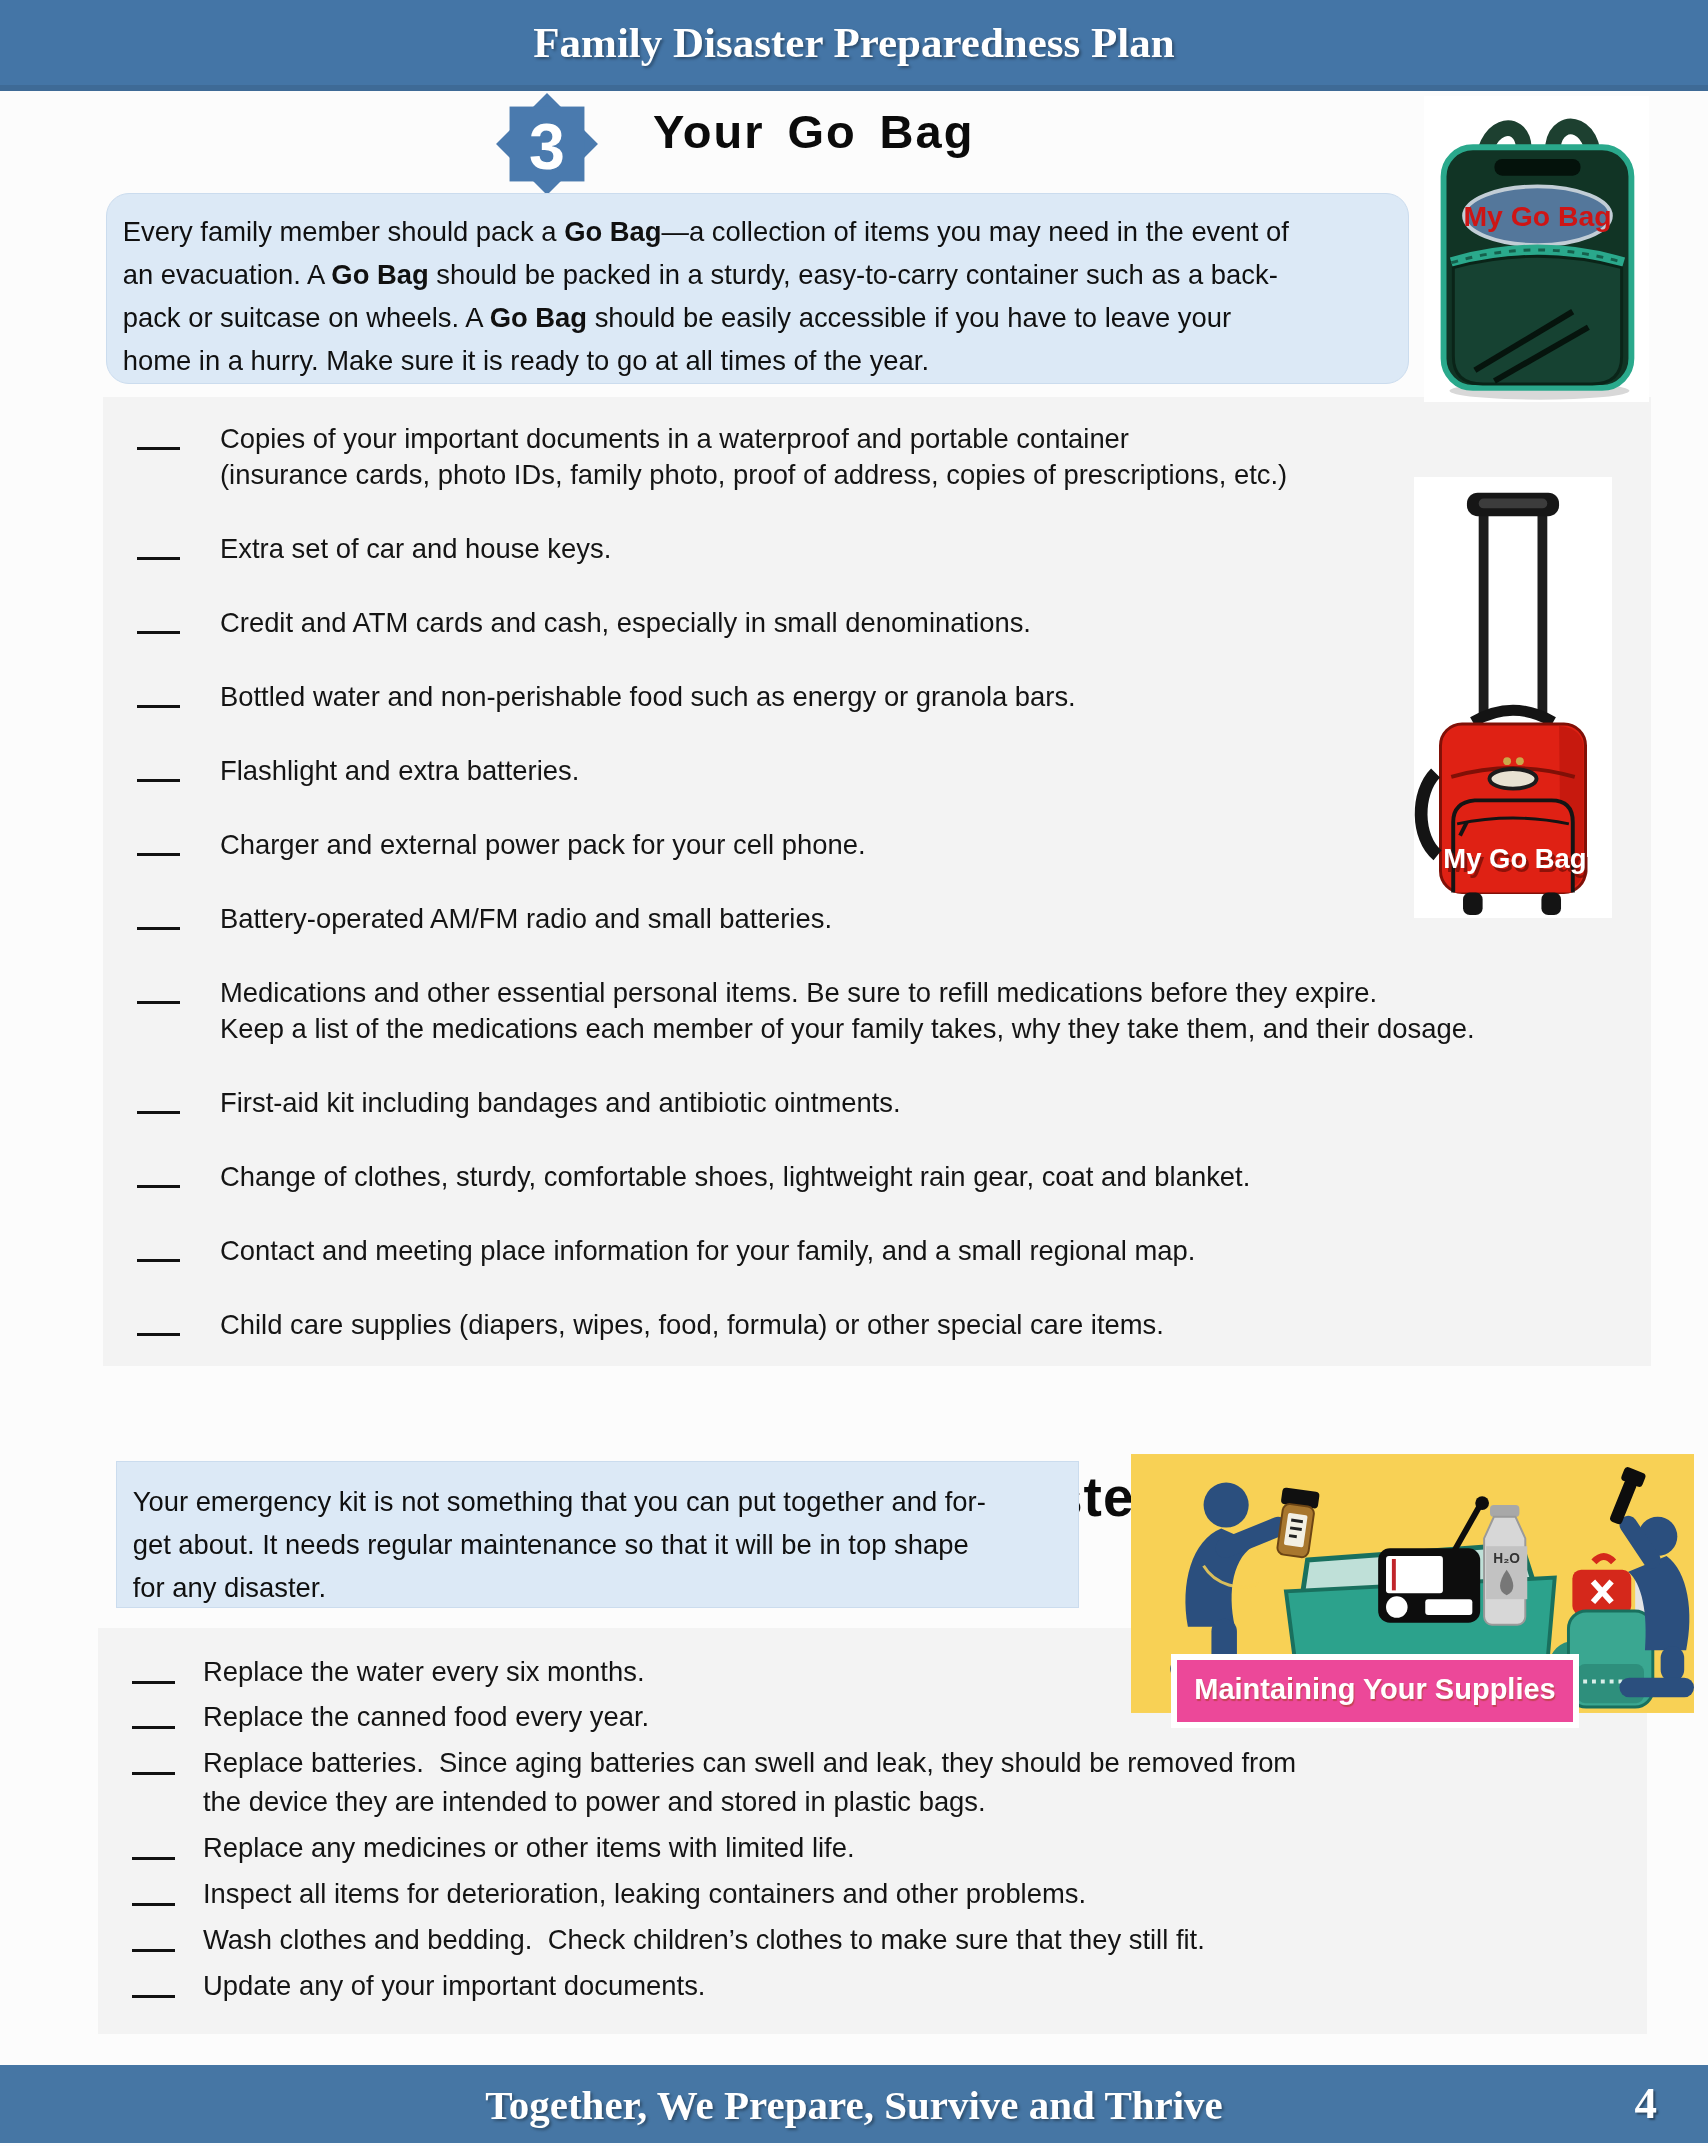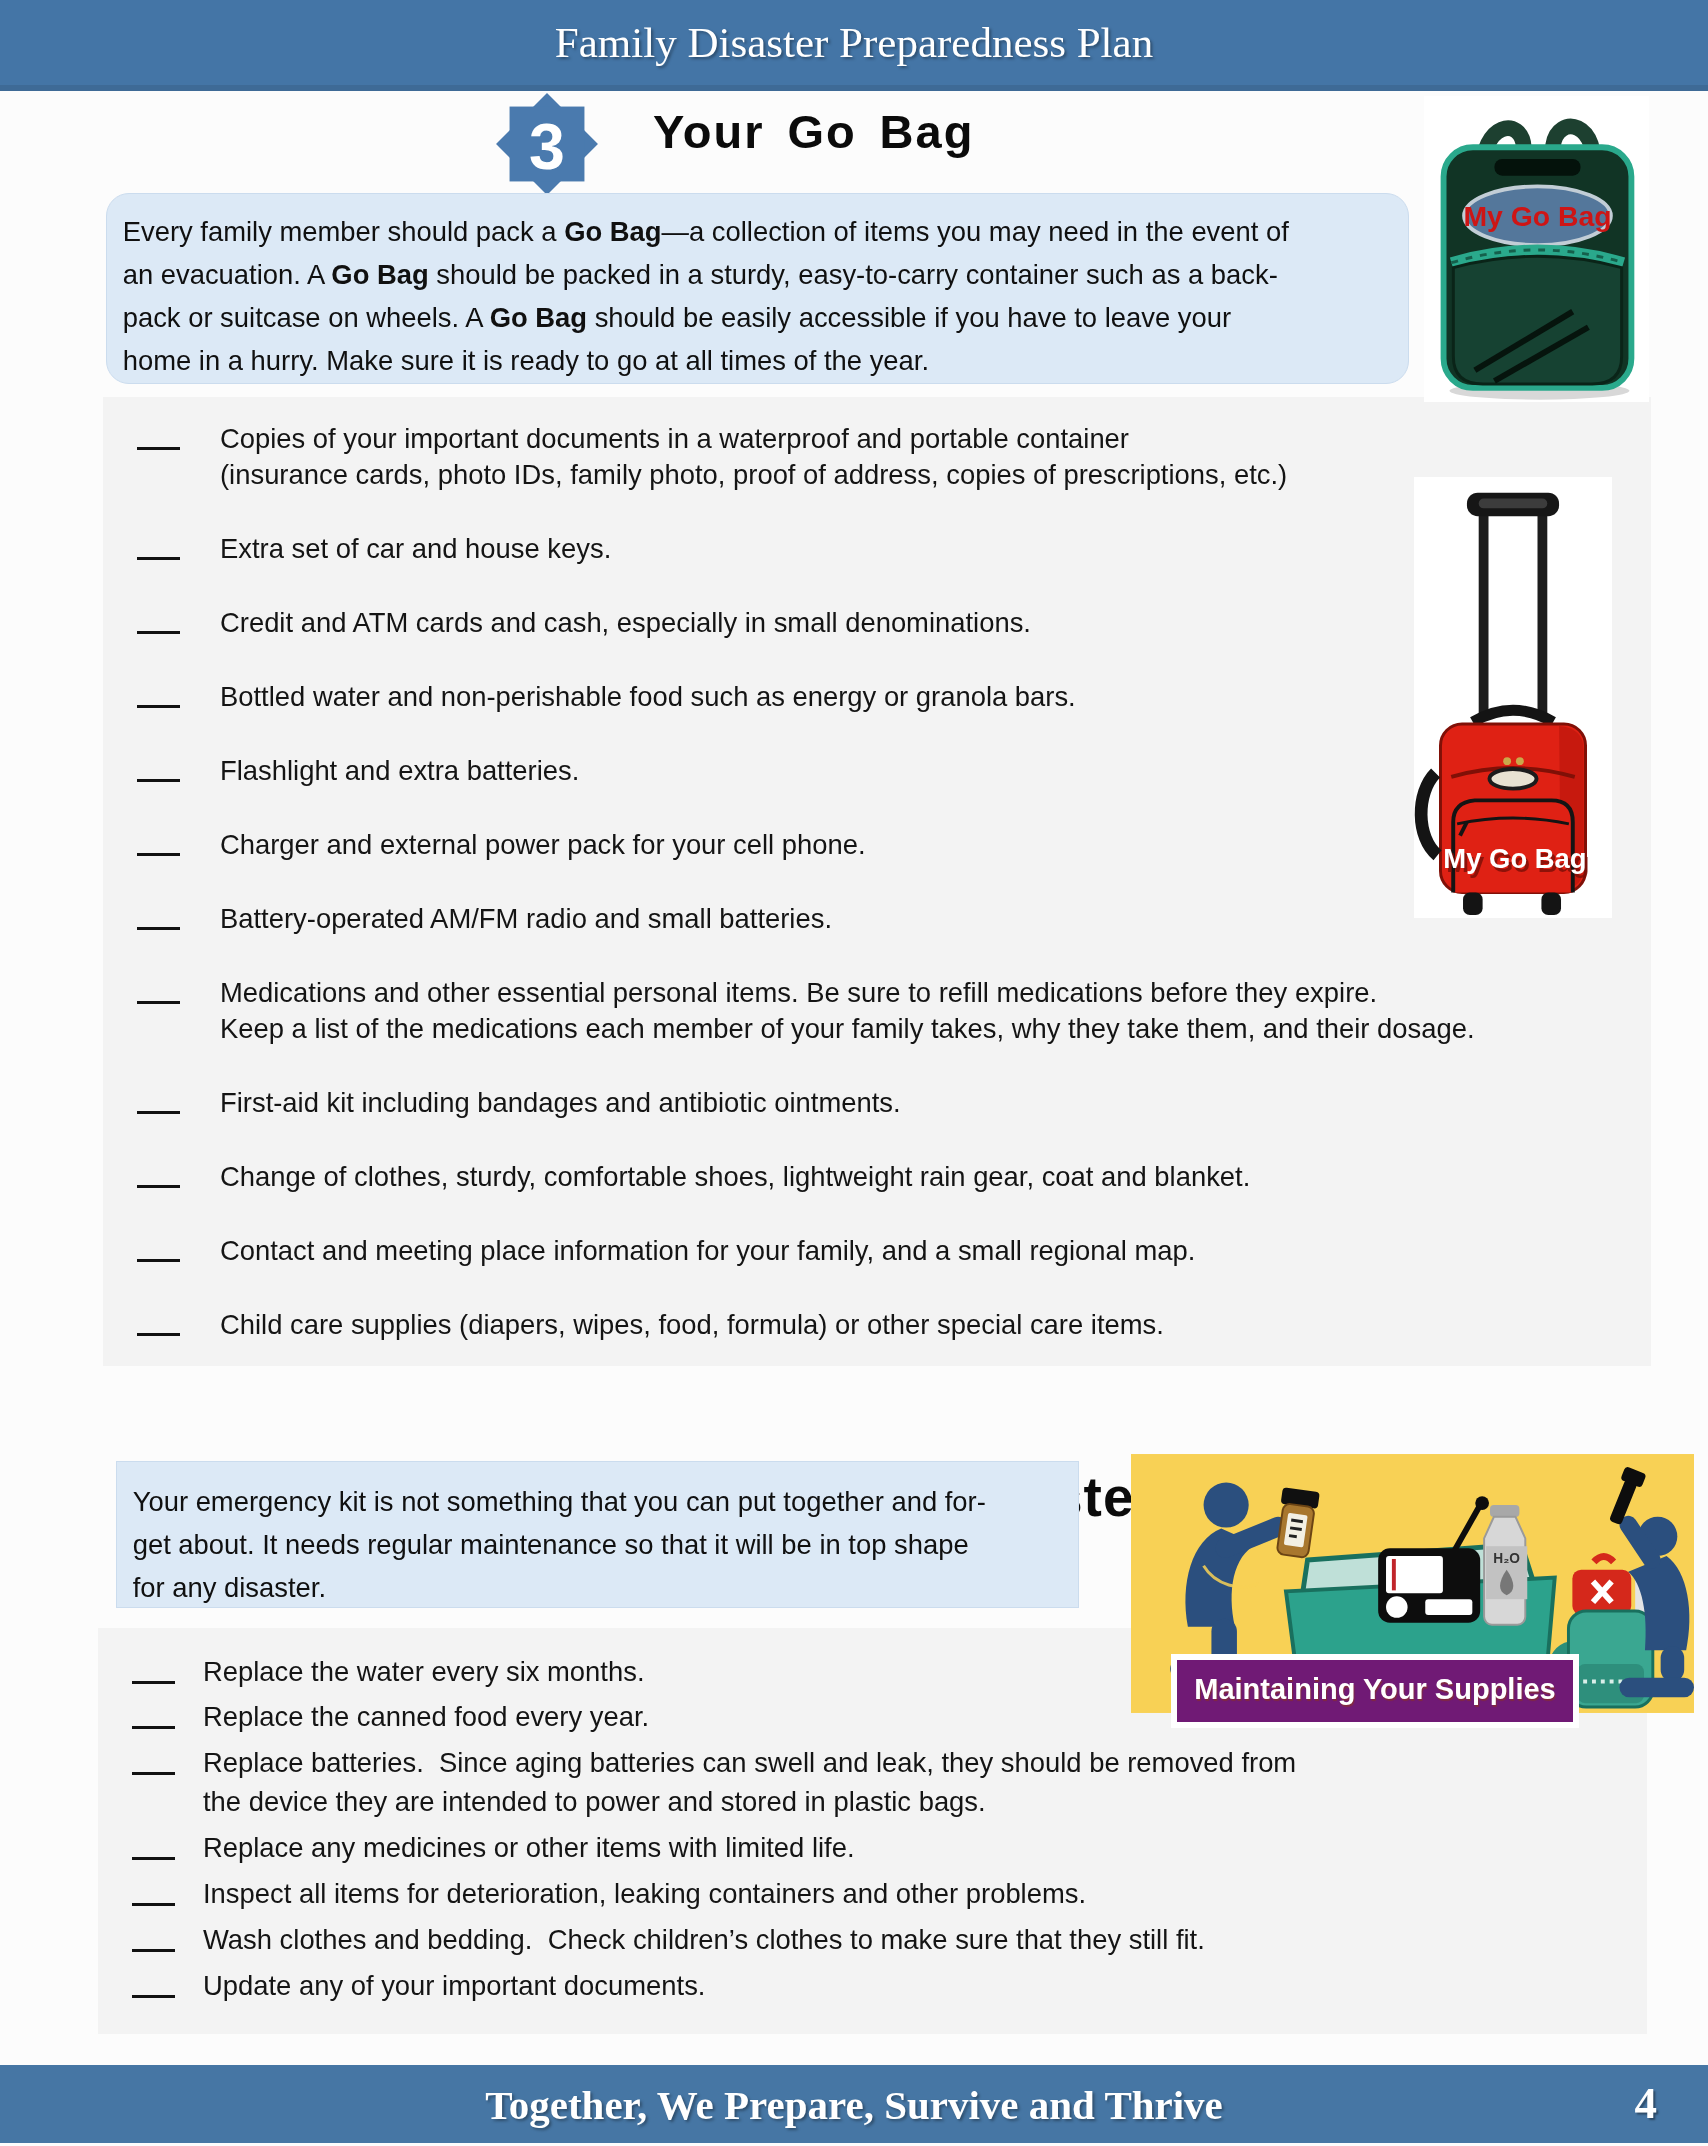--- a/index.html
+++ b/index.html
@@ -3,21 +3,21 @@
 <meta charset="utf-8">
 <style>
   html,body{margin:0;padding:0;background:#e8e8e8;}
   .page{position:relative;width:1708px;height:2147px;background:#fcfcfc;
         font-family:"Liberation Sans",sans-serif;color:#141414;overflow:hidden;margin:0 auto;}
   .abs{position:absolute;}
 
   
   .topbar{left:0;top:0;width:1708px;height:85px;background:#4475a6;border-bottom:6.9px solid #3e6a96;}
   .topbar-title{width:100%;text-align:center;line-height:85px;color:#ffffff;
-        font-family:"Liberation Serif",serif;font-weight:normal;font-size:43px;
+        font-family:"Liberation Serif",serif;font-weight:bold;font-size:43px;
         text-shadow:2px 2px 2.9px rgba(0,0,0,.35);}
   .bottombar{left:0;top:2065px;width:1708px;height:78px;background:#4676a4;}
   .footer-slogan{width:100%;text-align:center;line-height:81px;color:#ffffff;
         font-family:"Liberation Serif",serif;font-weight:bold;font-size:41px;
         text-shadow:2px 2px 2.9px rgba(0,0,0,.35);}
   .page-number{position:absolute;right:51px;top:0;line-height:76px;color:#ffffff;
         font-family:"Liberation Serif",serif;font-weight:bold;font-size:45px;
         text-shadow:2px 2px 2px rgba(0,0,0,.4);}
 
   
@@ -39,21 +39,21 @@
   .check-text{white-space:pre-wrap;}
   .blank{position:absolute;left:34px;top:26.5px;width:43px;height:0;border-top:3.9px solid #111;}
   .panel2 .check-item{padding-left:105px;line-height:39px;margin-bottom:6.9px;}
   .panel2 .blank{top:29px;}
 
   
   .img-box{background:#ffffff;}
   .backpack-box{left:1424px;top:96px;width:225px;height:306px;z-index:3;}
   .suitcase-box{left:1414px;top:477px;width:198px;height:441px;z-index:3;}
   .illustration{left:1131px;top:1454px;width:563px;height:259px;z-index:2;}
-  .caption-banner{left:1171px;top:1654px;width:408px;height:74px;background:#701a75;border:6.9px solid #ffffff;
+  .caption-banner{left:1171px;top:1654px;width:408px;height:74px;background:#ec4899;border:6.9px solid #ffffff;
         box-sizing:border-box;z-index:4;color:#ffffff;font-weight:bold;font-size:29px;text-align:center;
         line-height:59px;text-shadow:1px 2px 1px rgba(150,60,0,.45);}
   svg{display:block;}
 </style>
 </head>
 <body>
 
 <div class="page">
 
   <div class="abs topbar">

